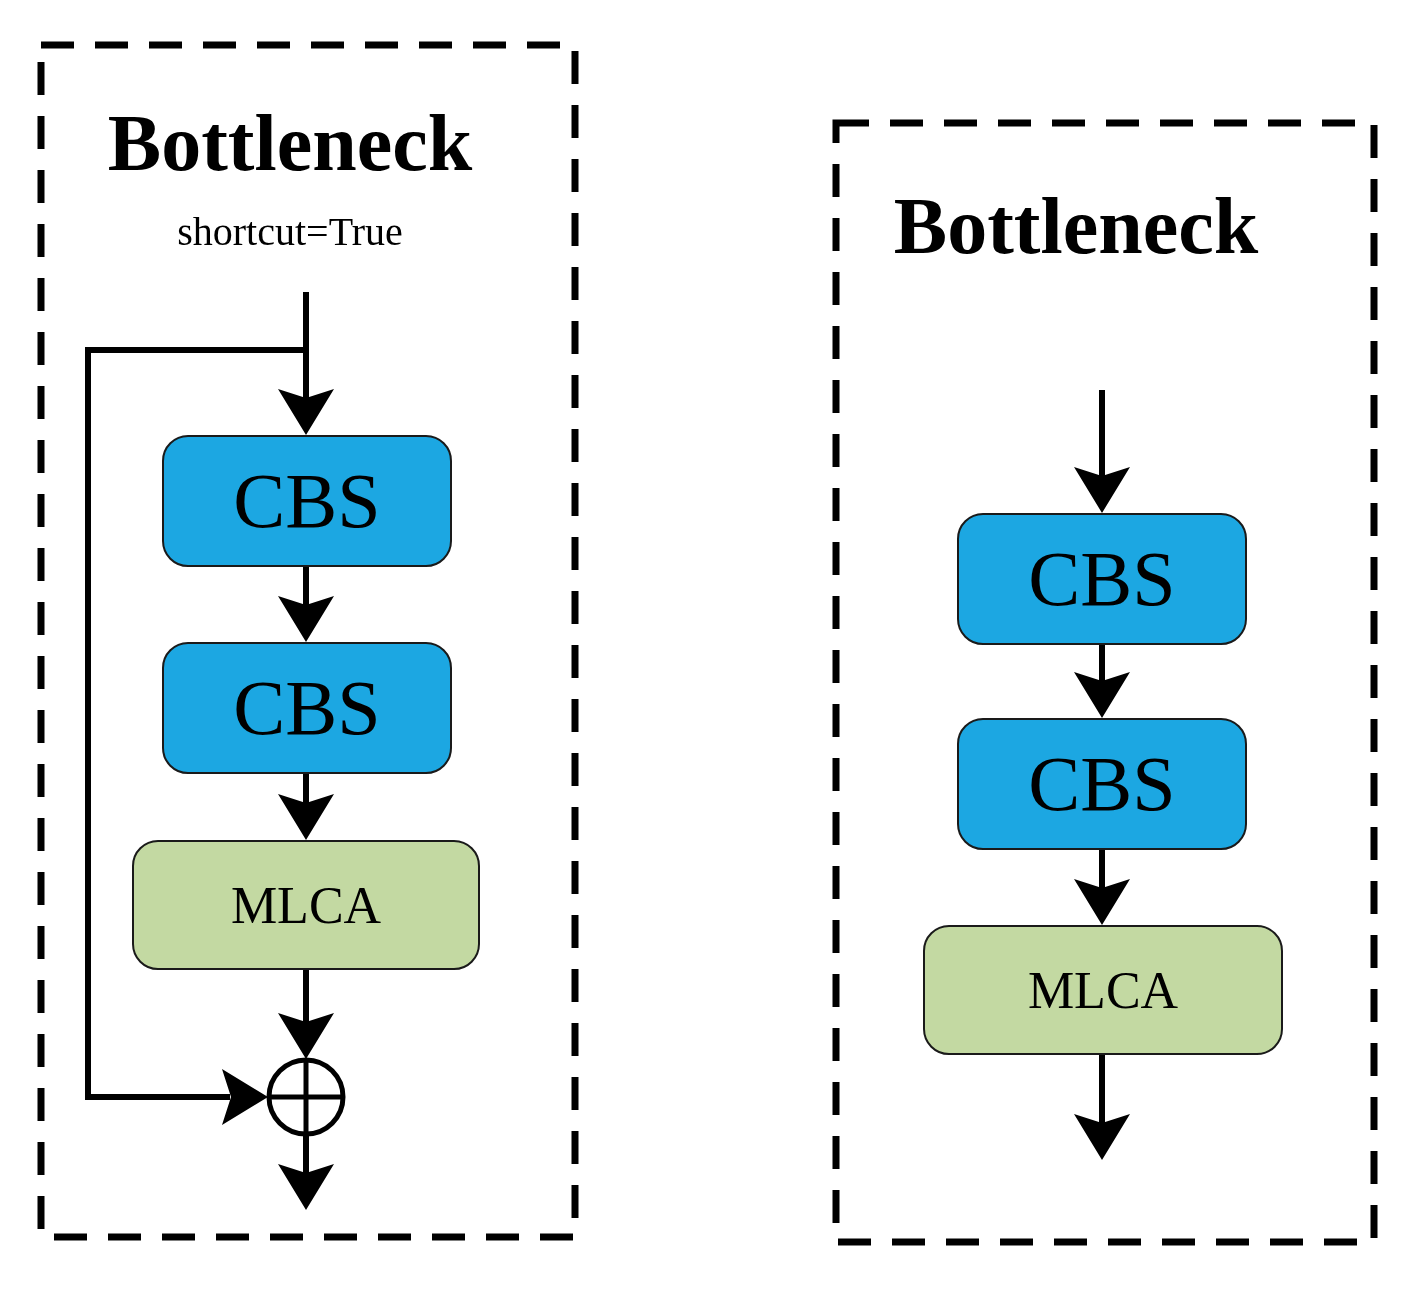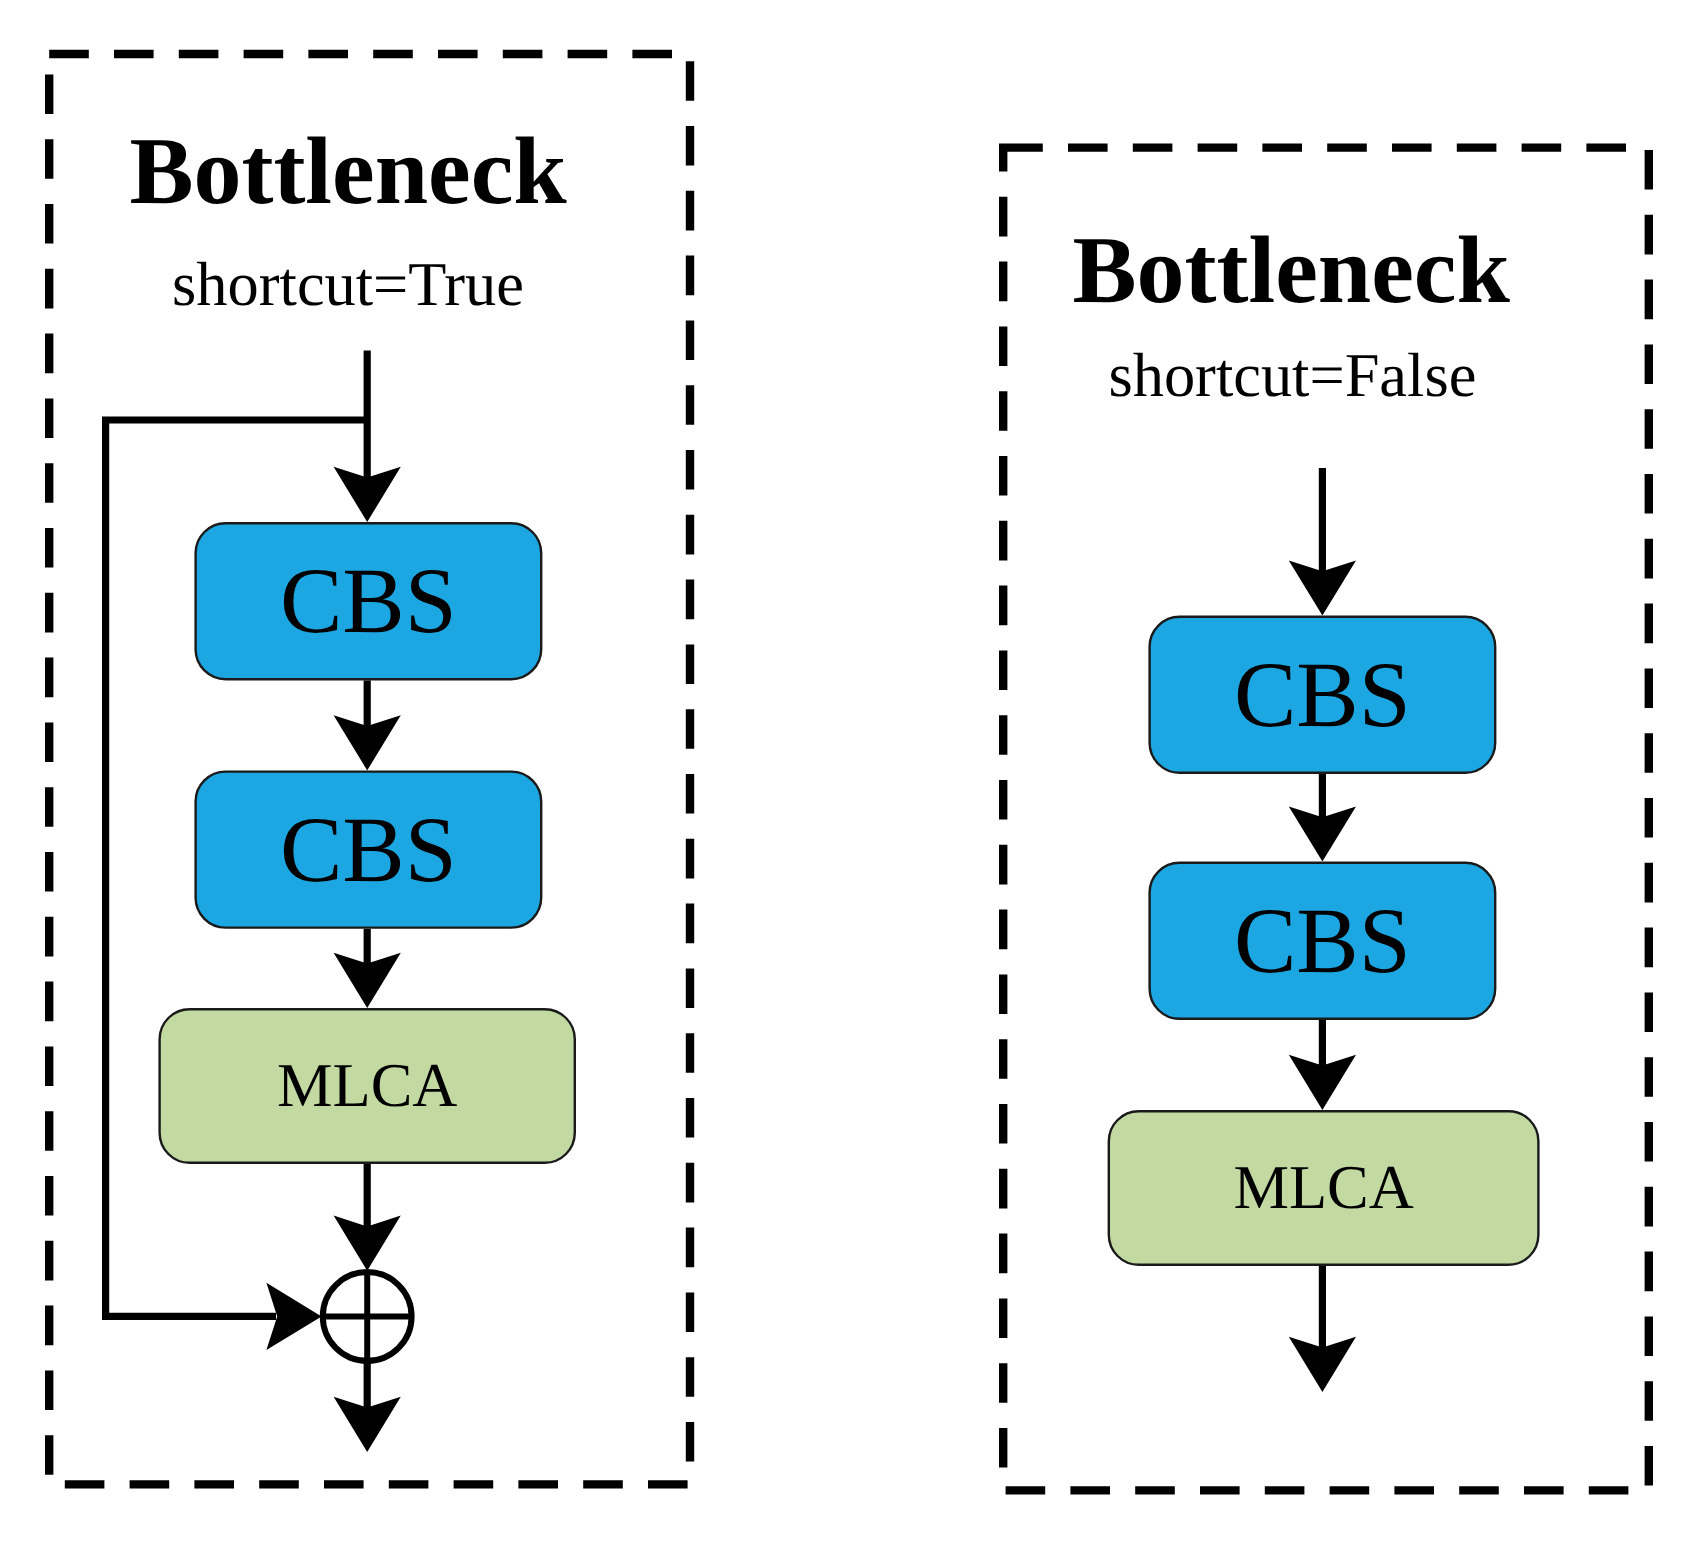--- a/index.html
+++ b/index.html
@@ -28,21 +28,21 @@
     transform:translateX(-50%);
     font-weight:bold;
     font-size:80px;
     line-height:1;
     color:var(--ink);
     white-space:nowrap;
   }
   .panel-subtitle{
     position:absolute;
     transform:translateX(-50%);
-    font-size:52px;
+    font-size:40px;
     line-height:1;
     color:var(--ink);
     white-space:nowrap;
   }
   .block{
     position:absolute;
     display:flex;
     align-items:center;
     justify-content:center;
     border:2px solid #1a1a1a;
@@ -143,21 +143,20 @@
   <div class="panel-subtitle subtitle-left">shortcut=True</div>
 
   <div class="block block-cbs cbs-l1">CBS</div>
 
   <div class="block block-cbs cbs-l2">CBS</div>
 
   <div class="block block-mlca mlca-left">MLCA</div>
 
   <div class="panel-title title-right">Bottleneck</div>
 
-  <div class="panel-subtitle subtitle-right">shortcut=False</div>
 
   <div class="block block-cbs cbs-r1">CBS</div>
 
   <div class="block block-cbs cbs-r2">CBS</div>
 
   <div class="block block-mlca mlca-right">MLCA</div>
 
 </div>
 
 </body></html>

